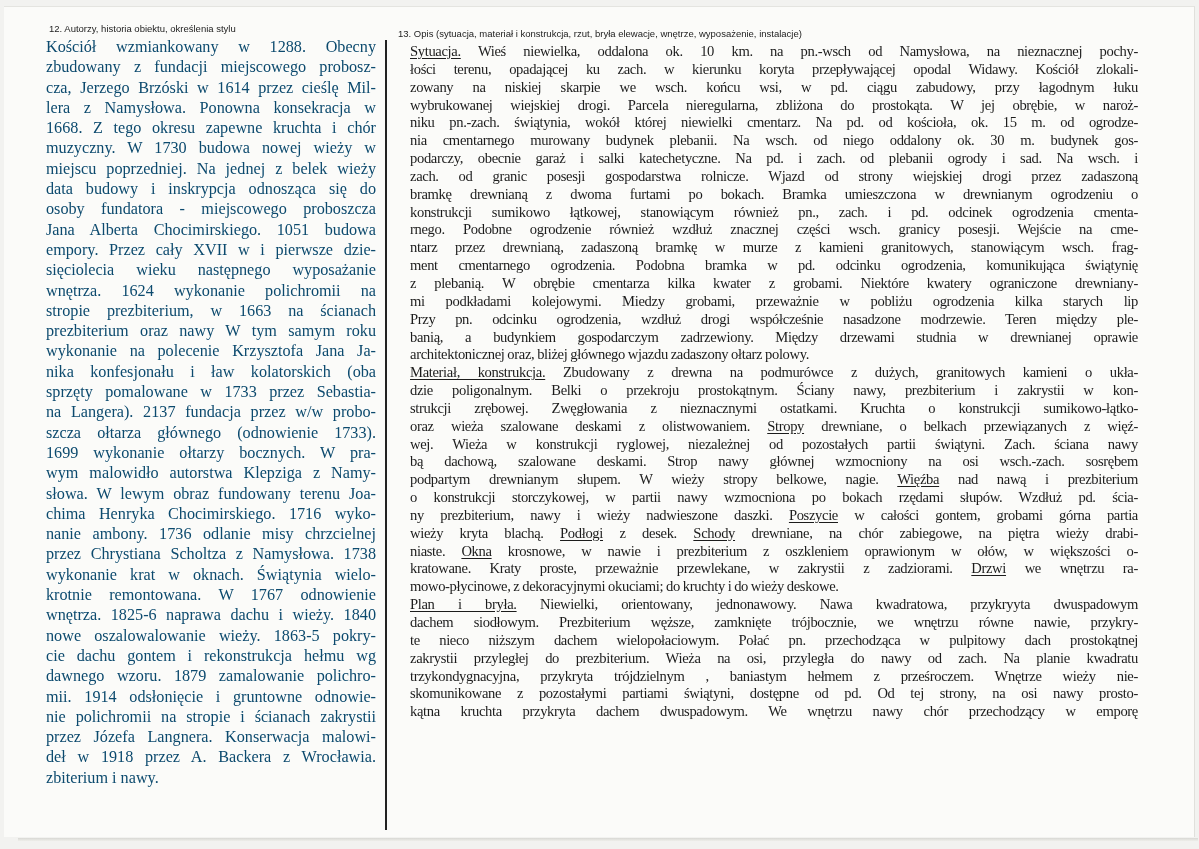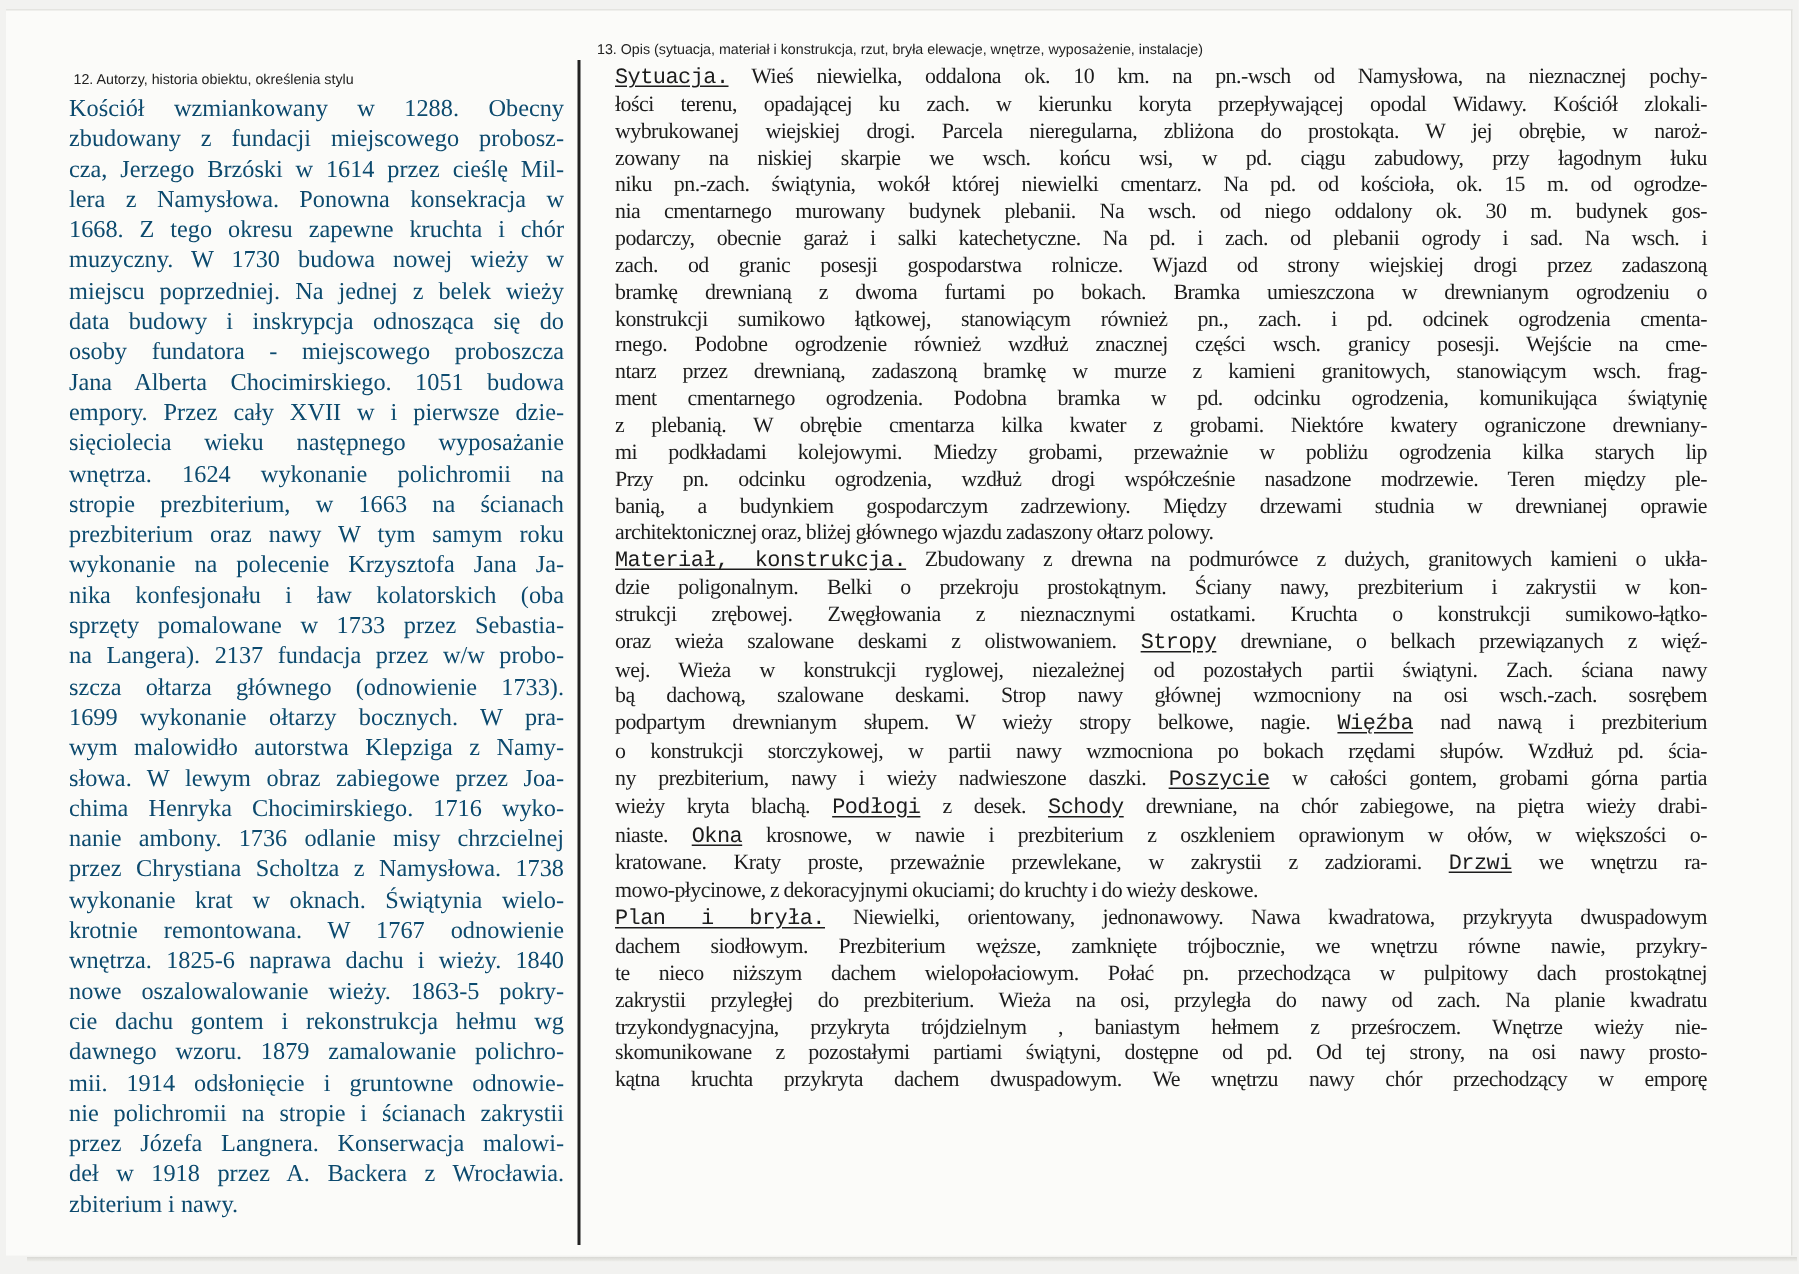--- a/index.html
+++ b/index.html
@@ -24,21 +24,21 @@
       position: absolute;
       left: 18px;
       top: 838px;
       width: 1180px;
       height: 3px;
       background: linear-gradient(#d8d8d4, #eeeeea);
     }
     .left-col {
       position: absolute;
       left: 46px;
-      top: 48px;
+      top: 23px;
       width: 330px;
     }
     .right-col {
       position: absolute;
       left: 398px;
       top: 28px;
       width: 790px;
     }
     .divider {
       position: absolute;
@@ -80,21 +80,20 @@
       line-height: 17.85px;
       color: #1c1c1c;
       letter-spacing: -0.35px;
       word-spacing: -0.5px;
       margin-left: 12px;
       width: 728px;
     }
     .ul {
       text-decoration: underline;
       text-underline-offset: 2px;
-      font-family: Liberation Mono, monospace;
     }
   </style>
 </head>
 <body>
 
 <div class="page"></div>
 <div class="bottom-edge"></div>
 
 <div class="left-col">
   <div class="section-header">12. Autorzy, historia obiektu, określenia stylu</div>
@@ -114,21 +113,21 @@
     <span class="ln">wnętrza. 1624 wykonanie polichromii na</span>
     <span class="ln">stropie prezbiterium, w 1663 na ścianach</span>
     <span class="ln">prezbiterium oraz nawy W tym samym roku</span>
     <span class="ln">wykonanie na polecenie Krzysztofa Jana Ja-</span>
     <span class="ln">nika konfesjonału i ław kolatorskich (oba</span>
     <span class="ln">sprzęty pomalowane w 1733 przez Sebastia-</span>
     <span class="ln">na Langera). 2137 fundacja przez w/w probo-</span>
     <span class="ln">szcza ołtarza głównego (odnowienie 1733).</span>
     <span class="ln">1699 wykonanie ołtarzy bocznych. W pra-</span>
     <span class="ln">wym malowidło autorstwa Klepziga z Namy-</span>
-    <span class="ln">słowa. W lewym obraz zabiegowe przez Joa-</span>
+    <span class="ln">słowa. W lewym obraz fundowany terenu Joa-</span>
     <span class="ln">chima Henryka Chocimirskiego. 1716 wyko-</span>
     <span class="ln">nanie ambony. 1736 odlanie misy chrzcielnej</span>
     <span class="ln">przez Chrystiana Scholtza z Namysłowa. 1738</span>
     <span class="ln">wykonanie krat w oknach. Świątynia wielo-</span>
     <span class="ln">krotnie remontowana. W 1767 odnowienie</span>
     <span class="ln">wnętrza. 1825-6 naprawa dachu i wieży. 1840</span>
     <span class="ln">nowe oszalowalowanie wieży. 1863-5 pokry-</span>
     <span class="ln">cie dachu gontem i rekonstrukcja hełmu wg</span>
     <span class="ln">dawnego wzoru. 1879 zamalowanie polichro-</span>
     <span class="ln">mii. 1914 odsłonięcie i gruntowne odnowie-</span>
@@ -139,22 +138,22 @@
   </div>
 </div>
 
 <div class="divider"></div>
 
 <div class="right-col">
   <div class="section-header">13. Opis (sytuacja, materiał i konstrukcja, rzut, bryła elewacje, wnętrze, wyposażenie, instalacje)</div>
   <div class="right-text">
     <span class="ln"><span class="ul">Sytuacja.</span><span> Wieś niewielka, oddalona ok. 10 km. na pn.-wsch od Namysłowa, na nieznacznej pochy-</span></span>
     <span class="ln">łości terenu, opadającej ku zach. w kierunku koryta przepływającej opodal Widawy. Kościół zlokali-</span>
+    <span class="ln">zowany na niskiej skarpie we wsch. końcu wsi, w pd. ciągu zabudowy, przy łagodnym łuku</span>
     <span class="ln">wybrukowanej wiejskiej drogi. Parcela nieregularna, zbliżona do prostokąta. W jej obrębie, w naroż-</span>
-    <span class="ln">zowany na niskiej skarpie we wsch. końcu wsi, w pd. ciągu zabudowy, przy łagodnym łuku</span>
     <span class="ln">niku pn.-zach. świątynia, wokół której niewielki cmentarz. Na pd. od kościoła, ok. 15 m. od ogrodze-</span>
     <span class="ln">nia cmentarnego murowany budynek plebanii. Na wsch. od niego oddalony ok. 30 m. budynek gos-</span>
     <span class="ln">podarczy, obecnie garaż i salki katechetyczne. Na pd. i zach. od plebanii ogrody i sad. Na wsch. i</span>
     <span class="ln">zach. od granic posesji gospodarstwa rolnicze. Wjazd od strony wiejskiej drogi przez zadaszoną</span>
     <span class="ln">bramkę drewnianą z dwoma furtami po bokach. Bramka umieszczona w drewnianym ogrodzeniu o</span>
     <span class="ln">konstrukcji sumikowo łątkowej, stanowiącym również pn., zach. i pd. odcinek ogrodzenia cmenta-</span>
     <span class="ln">rnego. Podobne ogrodzenie również wzdłuż znacznej części wsch. granicy posesji. Wejście na cme-</span>
     <span class="ln">ntarz przez drewnianą, zadaszoną bramkę w murze z kamieni granitowych, stanowiącym wsch. frag-</span>
     <span class="ln">ment cmentarnego ogrodzenia. Podobna bramka w pd. odcinku ogrodzenia, komunikująca świątynię</span>
     <span class="ln">z plebanią. W obrębie cmentarza kilka kwater z grobami. Niektóre kwatery ograniczone drewniany-</span>

